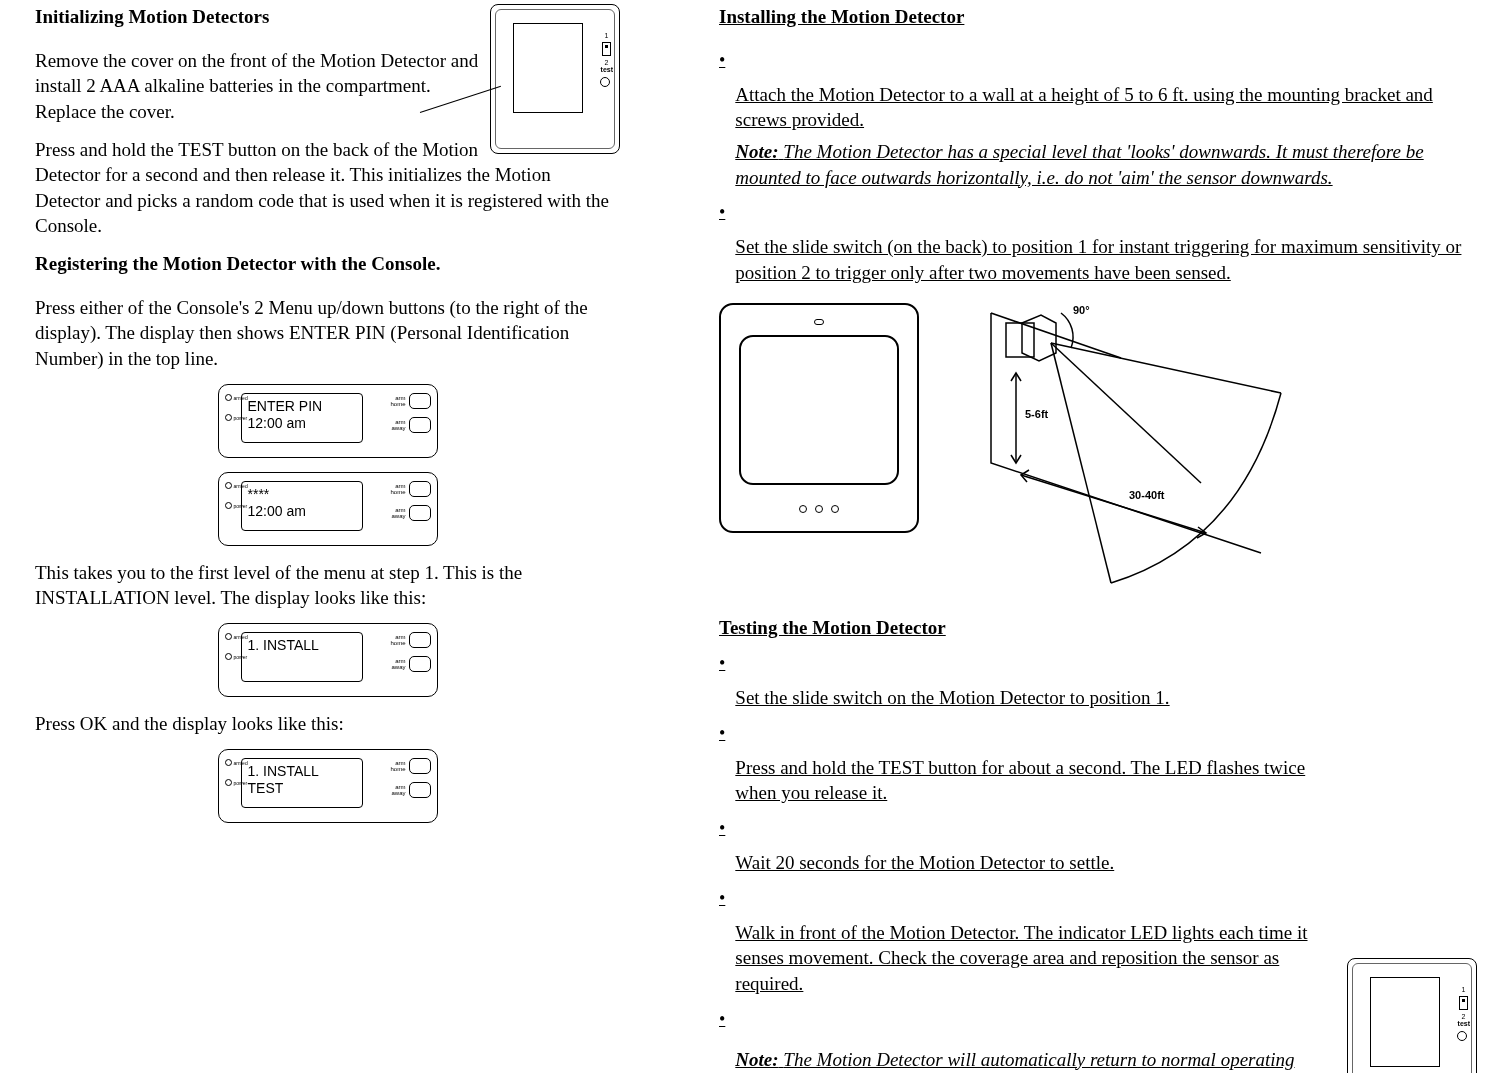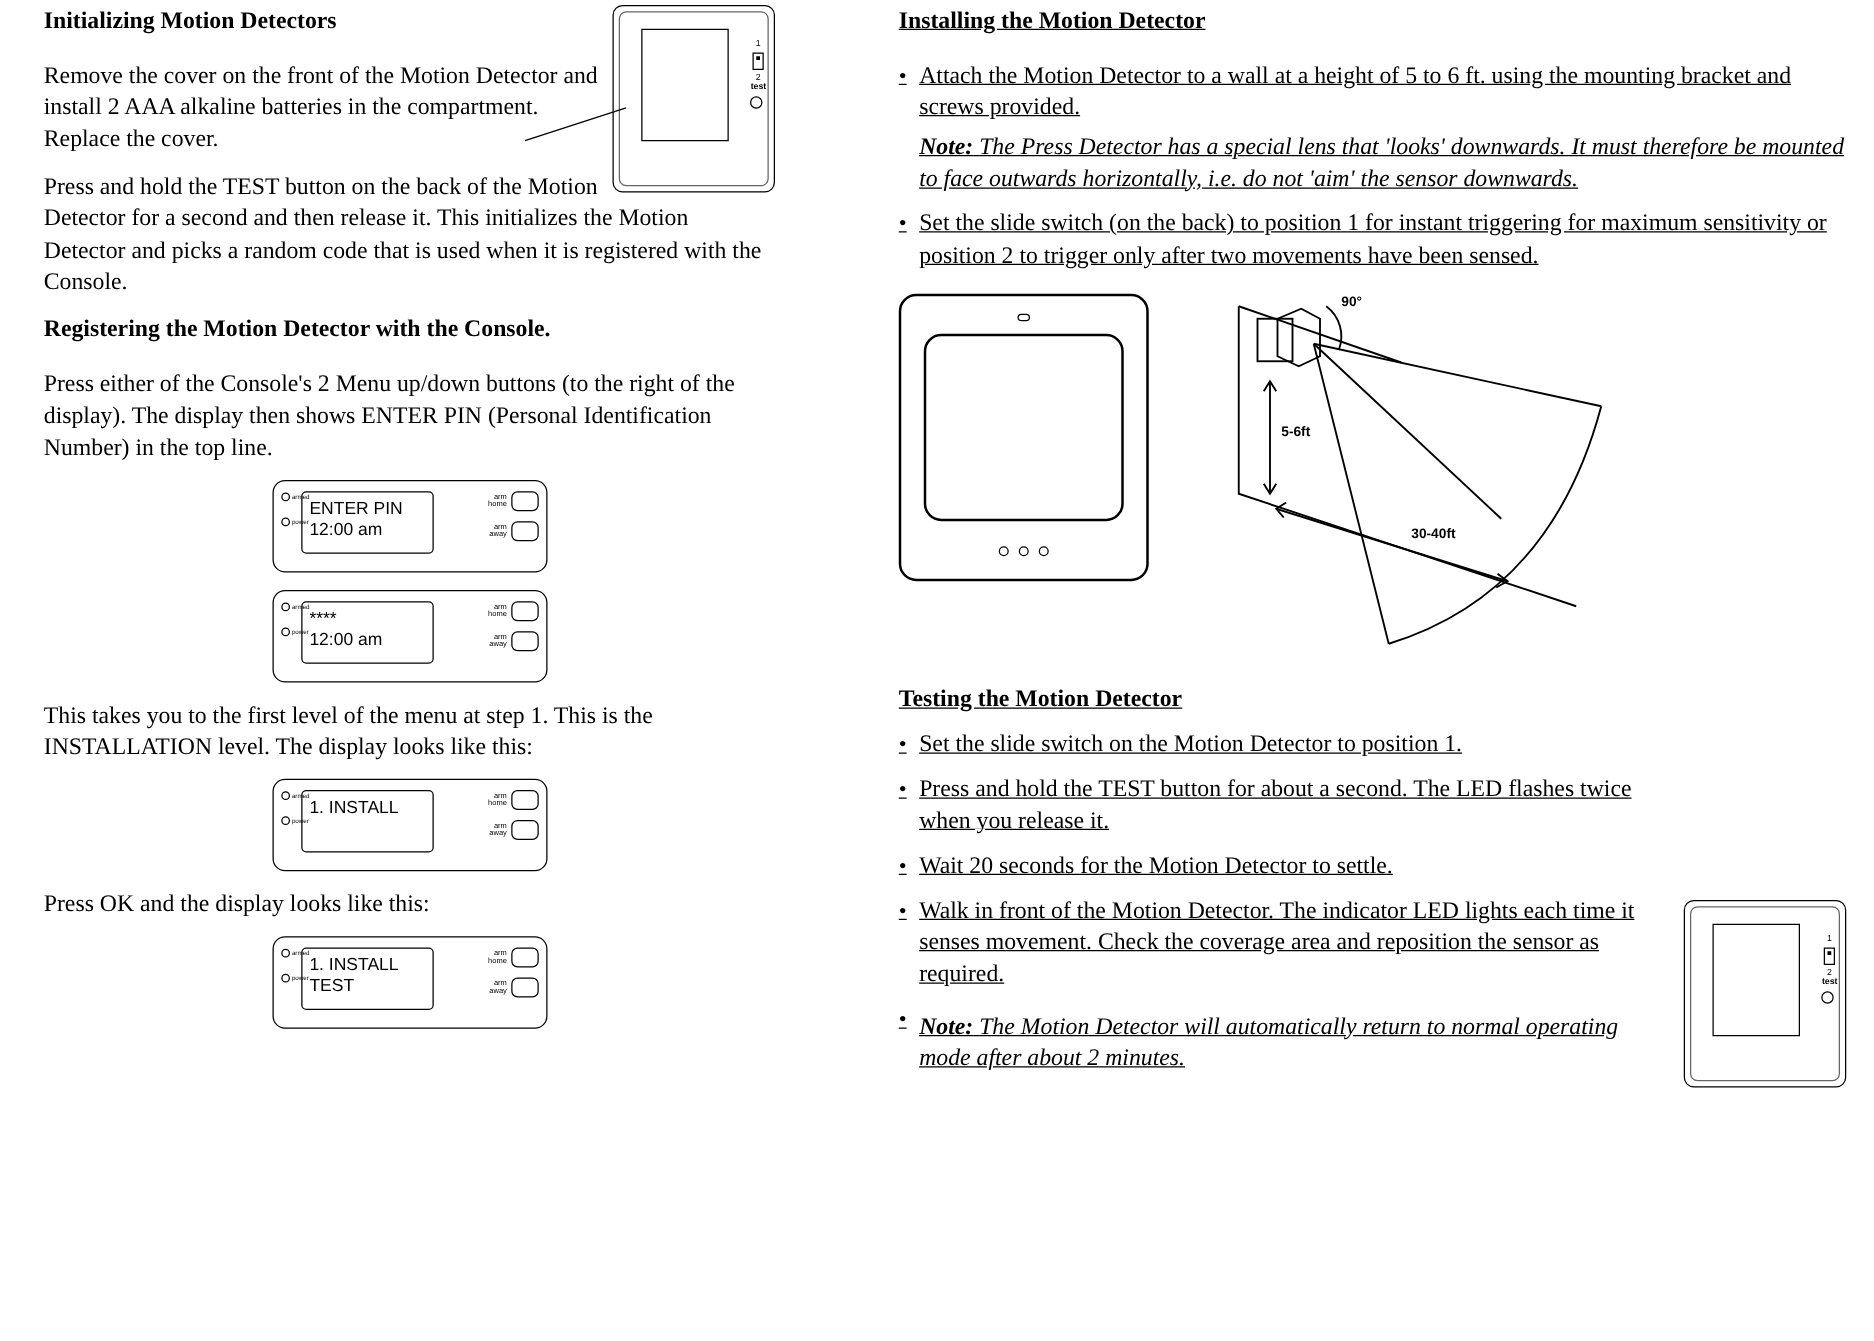--- a/index.html
+++ b/index.html
@@ -20,34 +20,34 @@
   .col { flex: 1; padding-left: 35px; }
   .col-left { max-width: 620px; }
   .col-right { max-width: 820px; text-decoration: underline; }
   .h { font-weight: bold; margin-bottom: 10px; }
   .p { margin-bottom: 12px; }
   .note { font-style: italic; }
   .note b { font-style: italic; font-weight: bold; }
   ul.bul { list-style: none; padding-left: 0; }
   ul.bul > li { display:flex; gap:10px; margin-bottom:10px; }
   ul.bul > li::before { content:"•"; font-size:18px; line-height:1.35; }
-  ul.bul > li > div { flex:1; }
+  ul.bul > li > div { flex:1;margin-top:34px; }
   .li-note { margin-top:6px; }
 
   
   .console-wrap { display:flex; justify-content:center; margin:6px 0 14px; }
   .console {
     width:220px; height:74px; border:1.5px solid #000; border-radius:10px;
     position:relative; padding:6px 8px; font-family:Arial,Helvetica,sans-serif;
   }
   .console .leds { position:absolute; left:6px; top:8px; font-size:5px; line-height:10px; }
   .console .leds .led { display:flex; align-items:center; gap:2px; margin-bottom:10px;}
   .console .leds .dot { width:7px; height:7px; border:1px solid #000; border-radius:50%; }
   .console .lcd {
-    position:absolute; left:22px; top:8px; width:106px; height:50px;
+    position:absolute; left:22px; top:8px; width:122px; height:50px;
     border:1.5px solid #000; border-radius:4px; padding:4px 6px; font-size:14px; line-height:1.25;
   }
   .console .btns { position:absolute; right:6px; top:8px; width:56px; }
   .console .btnrow { display:flex; align-items:center; justify-content:flex-end; gap:3px; margin-bottom:8px; }
   .console .blabel { font-size:6px; text-align:right; line-height:1; }
   .console .btn { width:22px; height:16px; border:1.5px solid #000; border-radius:5px; }
 
   
   .detector-sm {
     width:130px; height:150px; border:1.5px solid #000; border-radius:8px;
@@ -266,21 +266,21 @@
   </div>
 
   <div class="col col-right">
     <div class="h">Installing the Motion Detector</div>
     <div class="sec-gap"></div>
     <ul class="bul">
       <li>
         <div>
           <span>Attach the Motion Detector to a wall at a height of 5 to 6 ft. using the mounting bracket and screws provided.</span>
           <div class="note li-note">
-            <b>Note:</b> <span>The Press Detector has a special lens that 'looks' downwards. It must therefore be mounted to face outwards horizontally, i.e. do not 'aim' the sensor downwards.</span>
+            <b>Note:</b> <span>The Motion Detector has a special level that 'looks' downwards. It must therefore be mounted to face outwards horizontally, i.e. do not 'aim' the sensor downwards.</span>
           </div>
         </div>
       </li>
       <li>
         <div>Set the slide switch (on the back) to position 1 for instant triggering for maximum sensitivity or position 2 to trigger only after two movements have been sensed.</div>
       </li>
     </ul>
 
     <div class="row-diagrams">
       <div class="detector-lg">

